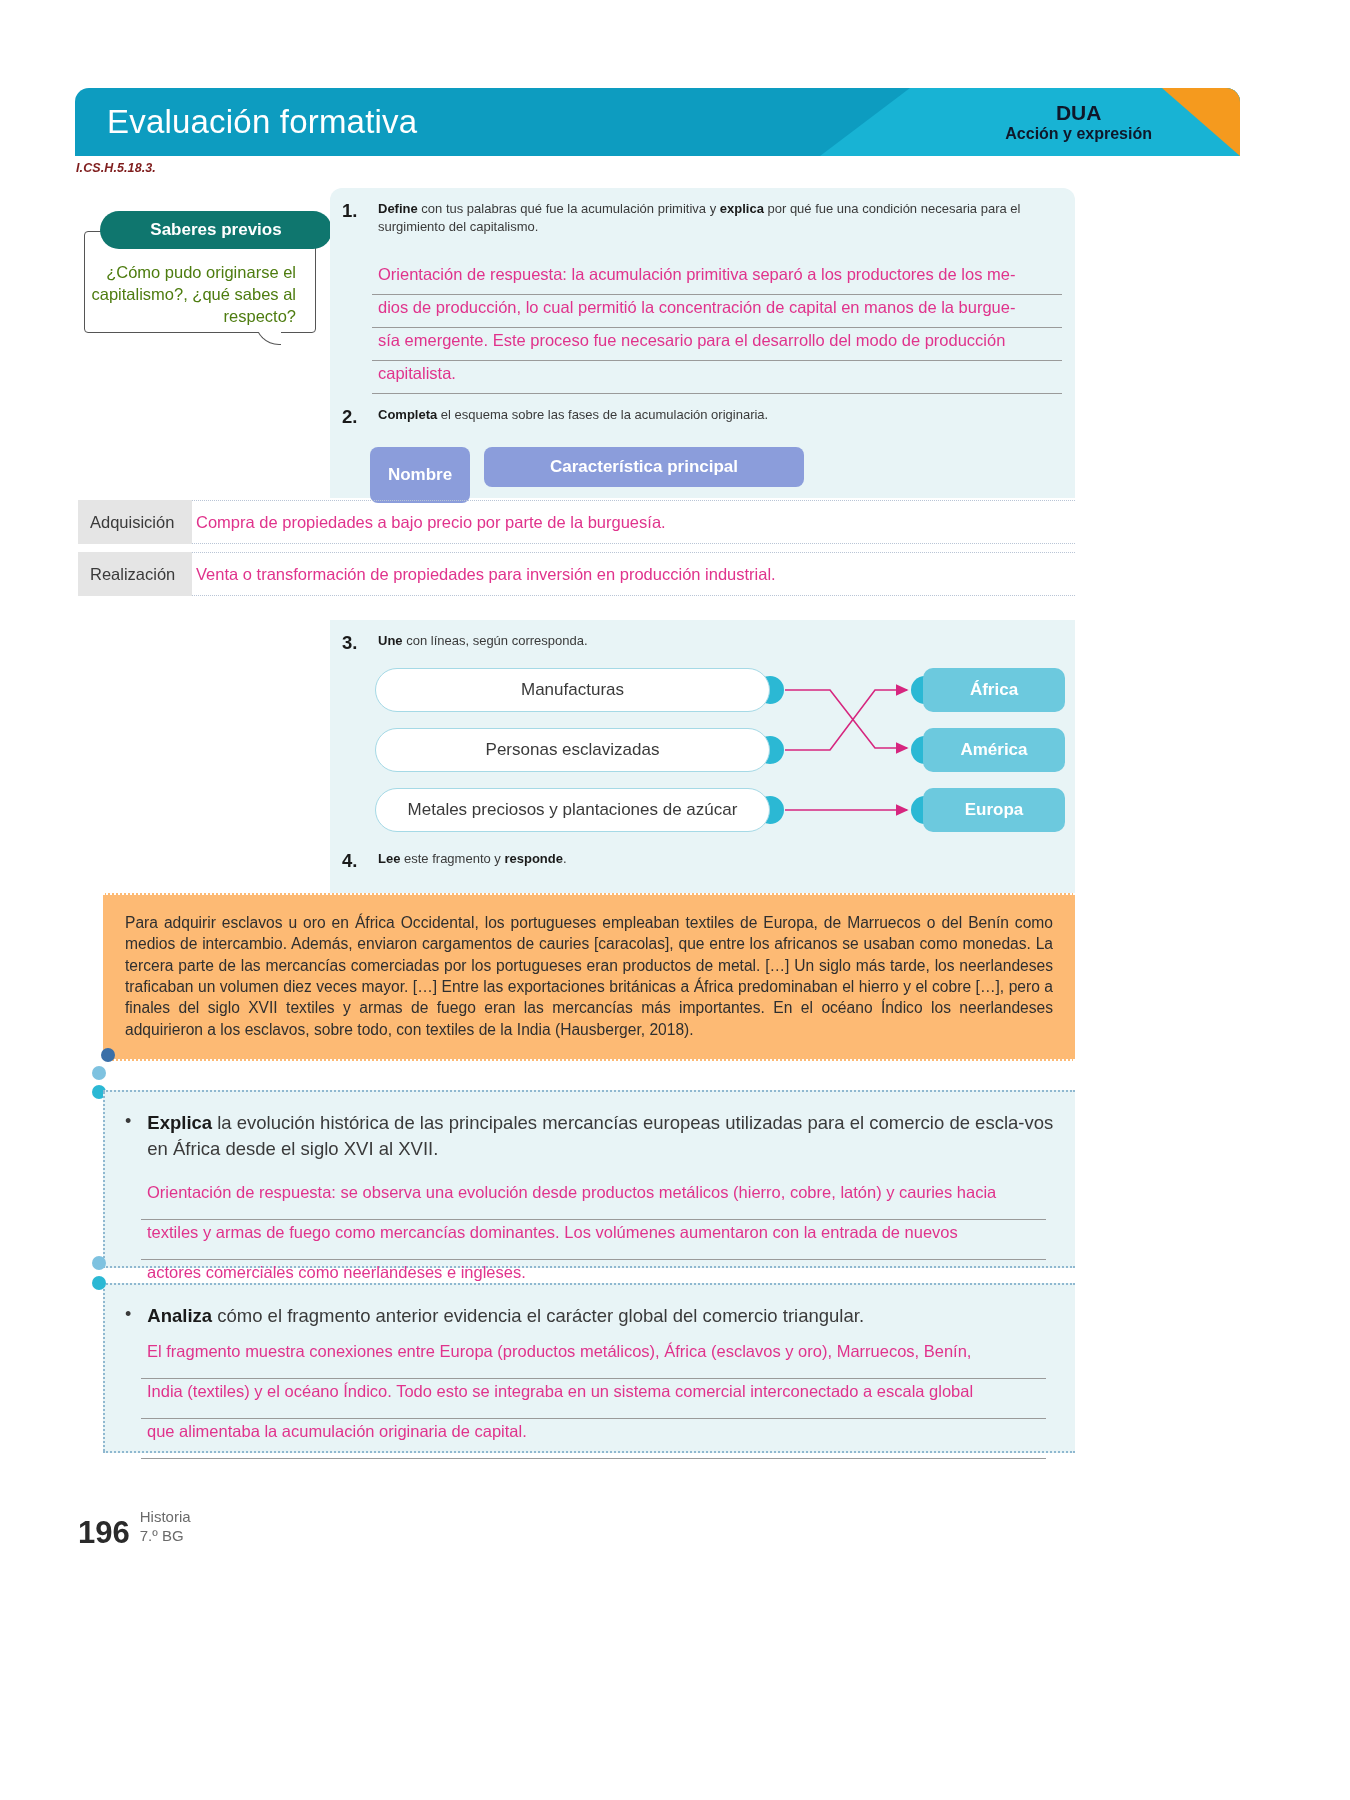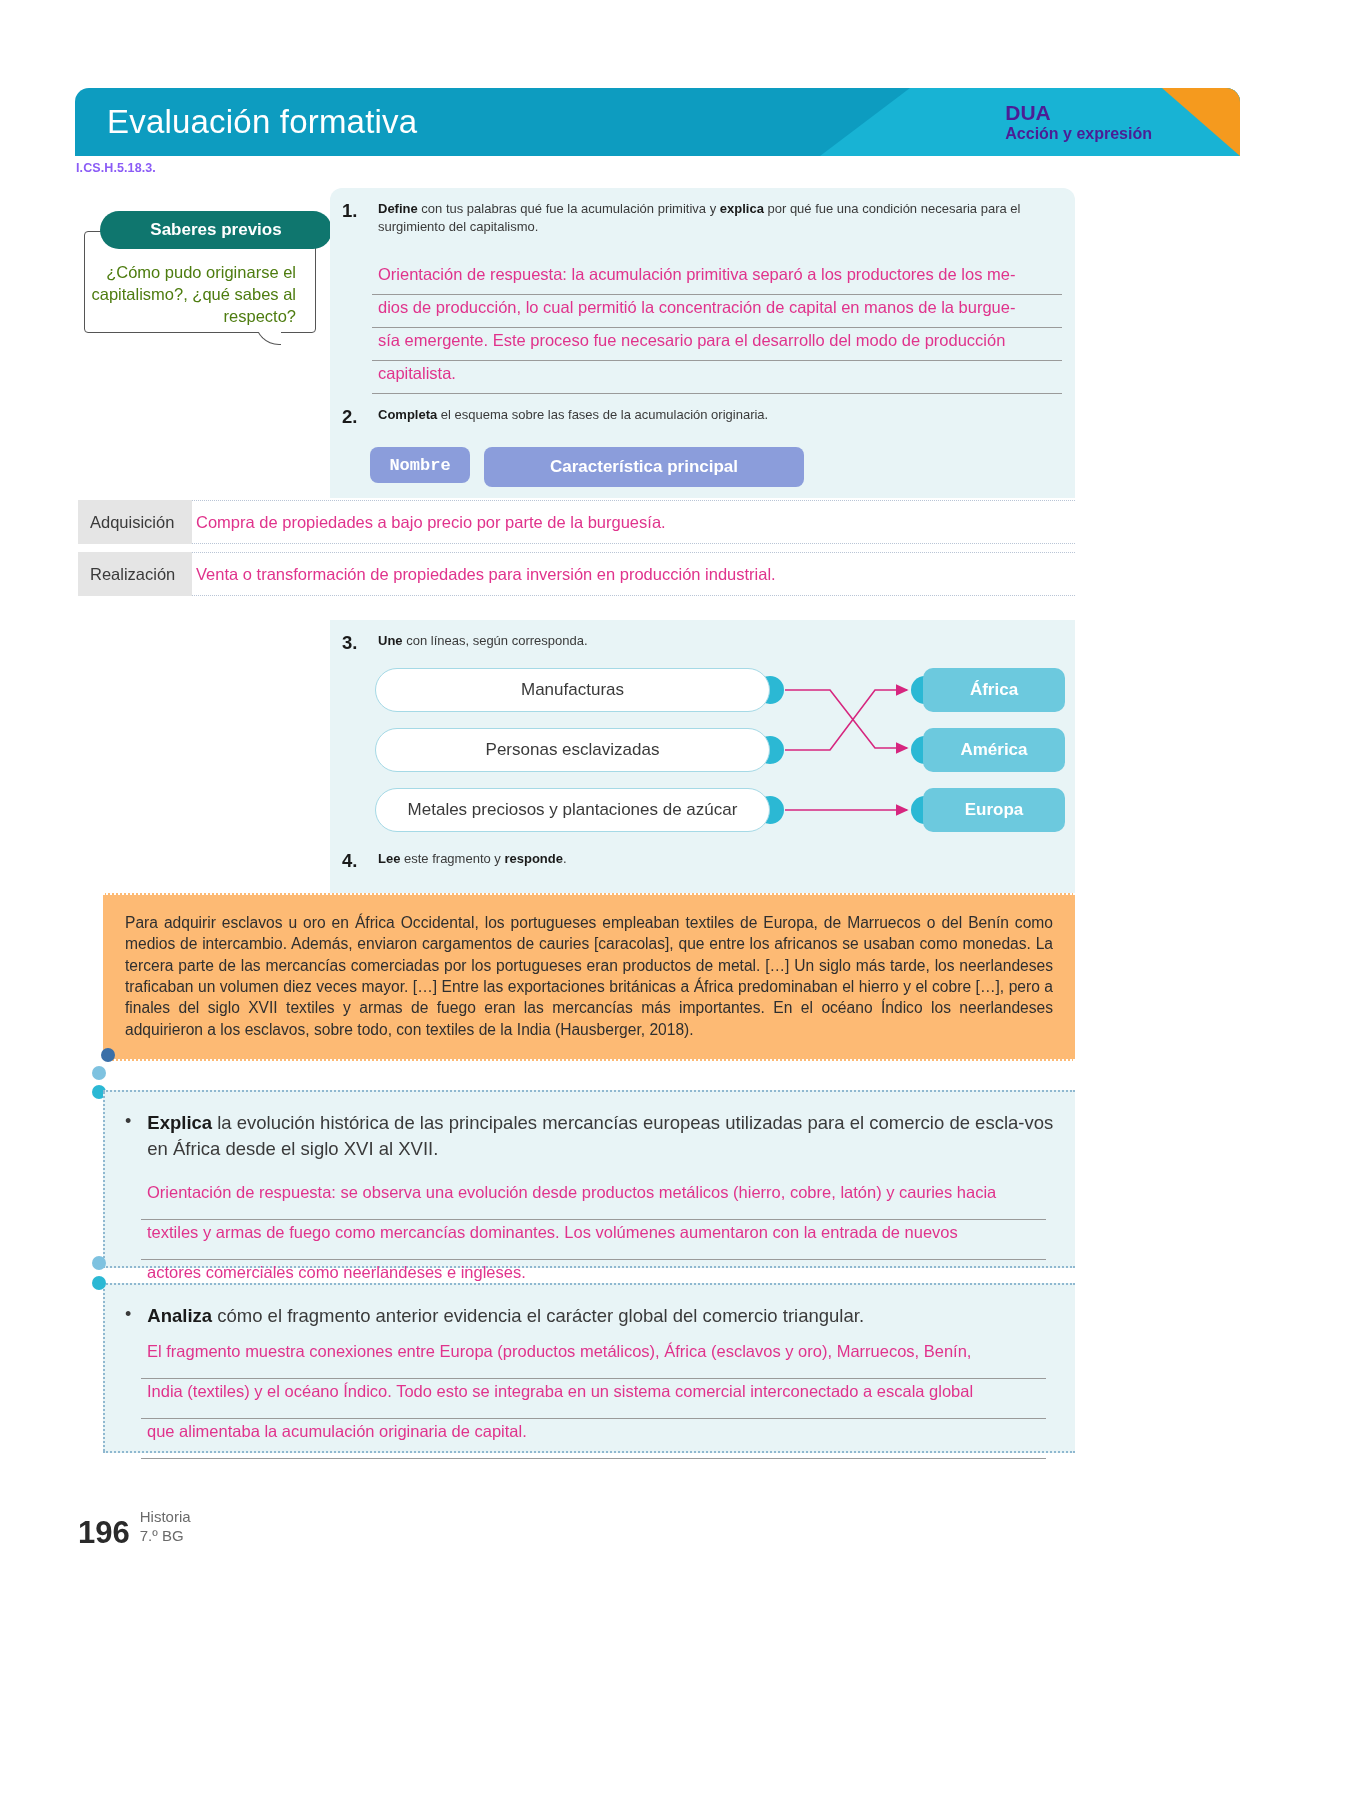--- a/index.html
+++ b/index.html
@@ -52,37 +52,38 @@
     font-size: 33px;
     font-weight: 400;
     letter-spacing: .2px;
     z-index: 3;
   }
   .header-right {
     position: absolute;
     right: 88px;
     top: 50%;
     transform: translateY(-50%);
-    text-align: left;
-    color: #4c1d95;
+    text-align: center;
+    color: #0f172a;
     z-index: 3;
     line-height: 1.12;
     margin-left: 13px;
   }
   .header-right .dua { font-size: 21px; font-weight: 700; }
   .header-right .dua-sub { font-size: 16px; font-weight: 700; }
 
   .code-label {
     position: absolute;
     left: 76px;
     top: 161px;
     font-size: 12.5px;
     font-weight: 700;
-    color: #8b5cf6;
+    color: #7f1d1d;
     letter-spacing: .1px;
+    font-style: italic;
   }
 
   
   .saberes-pill {
     position: absolute;
     left: 100px;
     top: 211px;
     width: 232px;
     height: 38px;
     background: #0f766e;
@@ -177,21 +178,21 @@
   
   .chip {
     position: absolute;
     background: #8b9ddb;
     border-radius: 8px;
     color: #fff;
     font-weight: 700;
     font-size: 17px;
     display: flex; align-items: center; justify-content: center;
   }
-  #chip-nombre { left: 370px; top: 447px; width: 100px; height: 36px; font-family: Liberation Mono, monospace; }
+  #chip-nombre { left: 370px; top: 447px; width: 100px; height: 56px; }
   #chip-carac  { left: 484px; top: 447px; width: 320px; height: 40px; }
 
   
   .trow {
     position: absolute;
     left: 78px;
     width: 997px;
     height: 44px;
     border-top: 1.6px dotted #b9c5d6;
     border-bottom: 1.6px dotted #b9c5d6;

